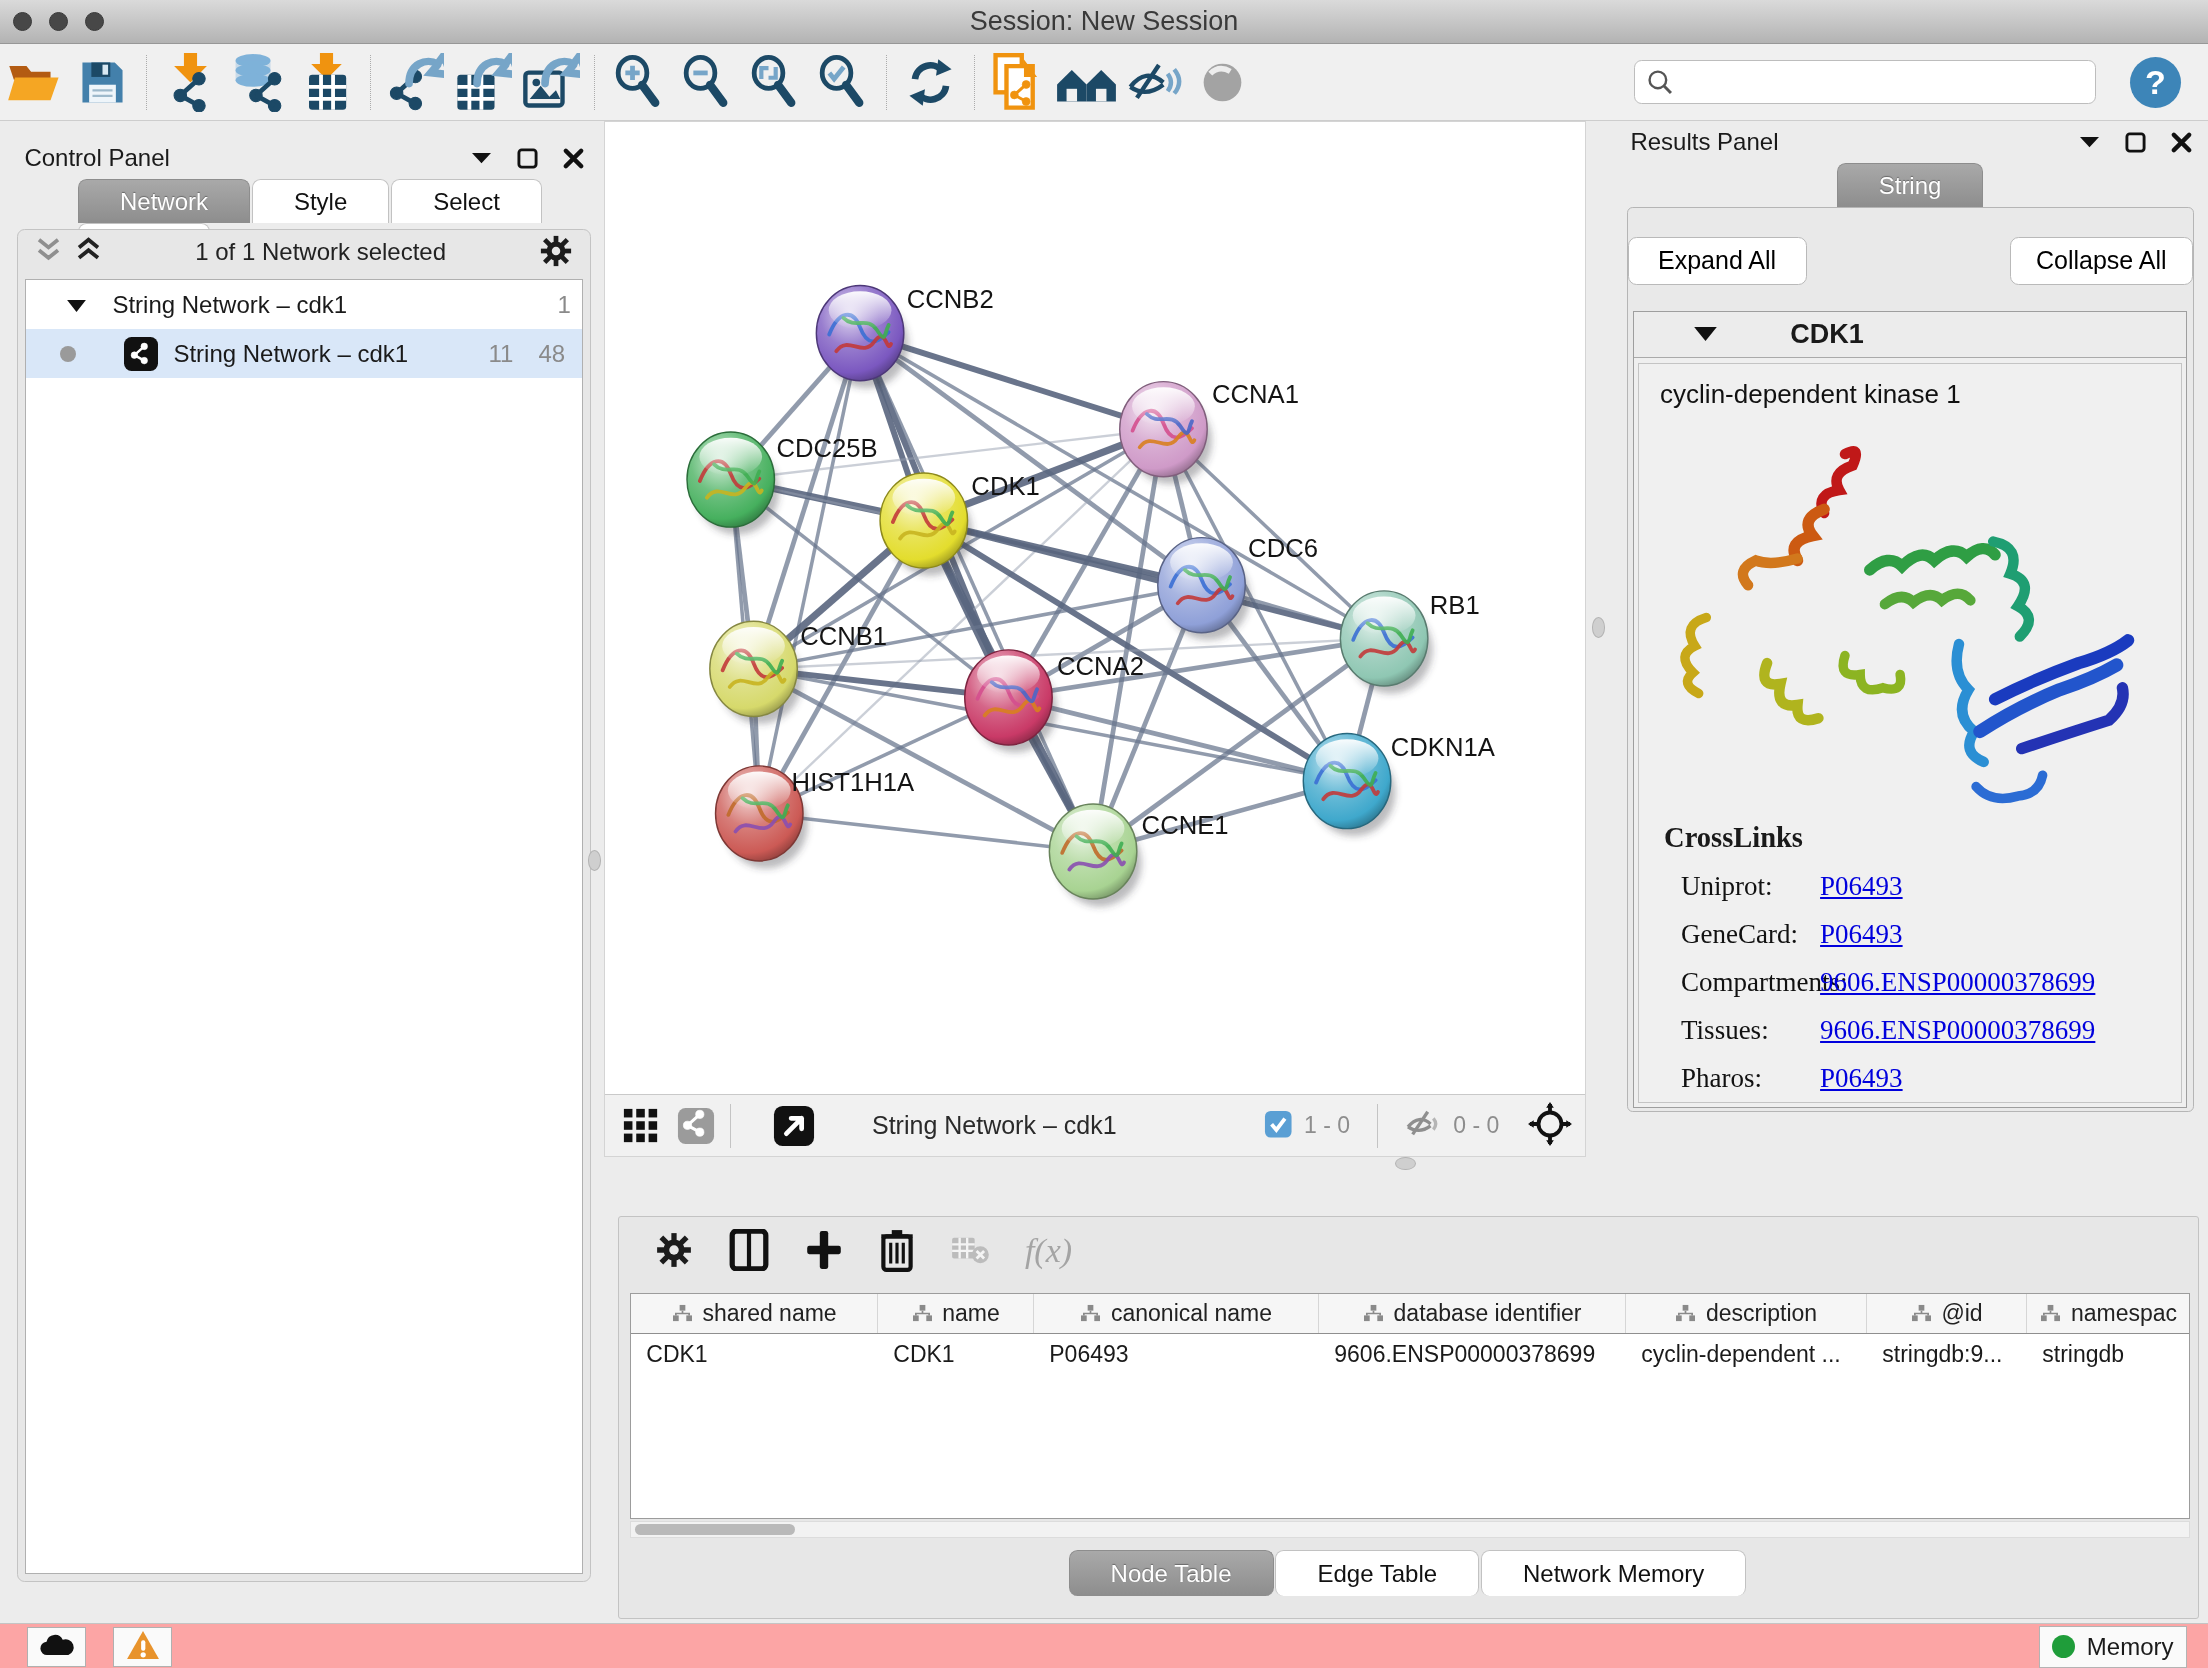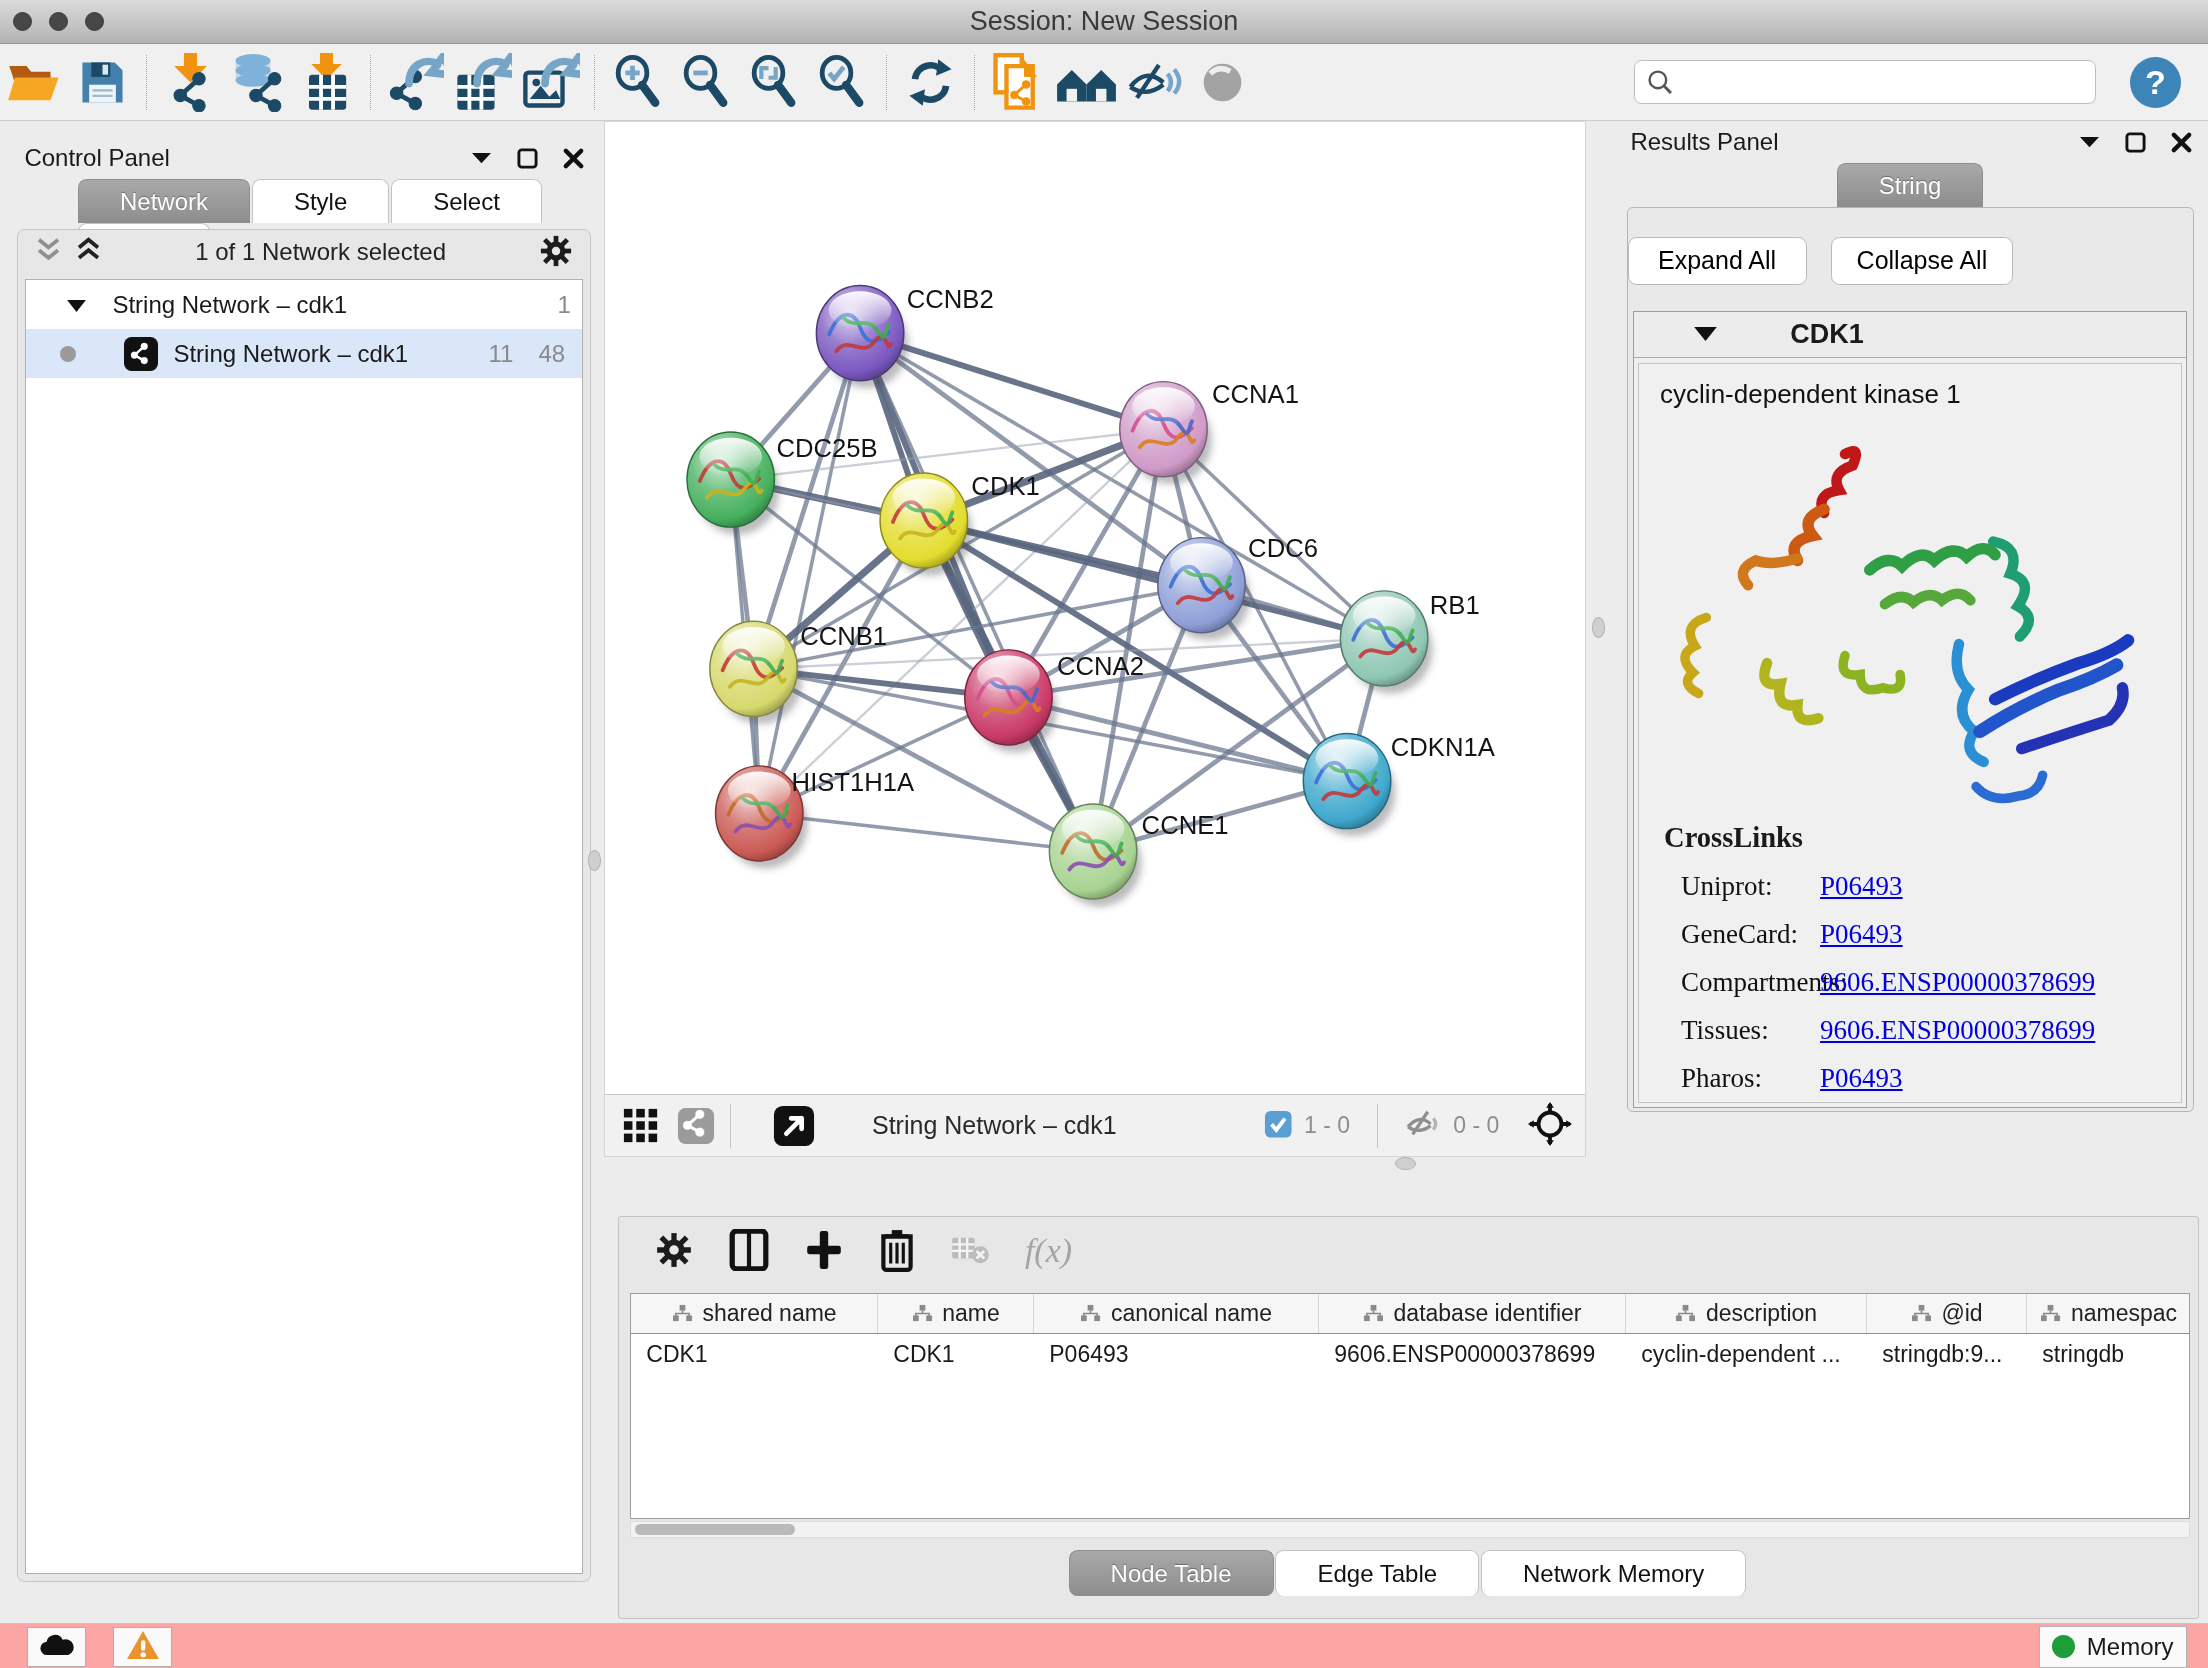--- a/index.html
+++ b/index.html
@@ -65,21 +65,21 @@
   .nb-count { font-size:23px; color:#8d8d8d; }
 
   
   .handle { position:absolute; width:13.3px; height:21px; border-radius:50%; background:#cfcfcf; border:1px solid #b3b3b3; }
 
   
   .results-panel { position:absolute; left:1619px; top:121px; width:584px; height:1036px; }
   .rp-tab-row { display:flex; justify-content:center; height:46px; }
   .rp-box { position:absolute; left:7.6px; top:86px; width:567px; height:905px; background:#e9e9e9;
     border:1px solid #b5b5b5; border-radius:5.7px; }
-  .rp-buttons { display:flex; justify-content:flex-start; gap:24px; padding-top:28.5px; }
+  .rp-buttons { display:flex; justify-content:space-between; gap:24px; padding-top:28.5px; }
   .rp-btn { min-width:179px; height:48px; background:#fff; border:1px solid #b9b9b9; border-radius:8.6px;
     font-size:25px; display:flex; align-items:center; justify-content:center; padding:0 25px; }
   .rp-section { position:absolute; left:5.7px; top:103px; width:554px; height:797px; background:#efefef;
     border:1px solid #9e9e9e; }
   .rp-sec-head { height:46px; border-bottom:1.9px solid #aaa; display:flex; align-items:center; background:#ececec; }
   .rp-gene { font-size:27px; font-weight:bold; margin-left:72px; }
   .rp-content { position:absolute; left:3.8px; top:51px; right:3.8px; bottom:3.8px; background:#f0f0f0; border:1px solid #c4c4c4; }
   .rp-desc { font-size:26px; color:#111; padding:15px 0 0 21px; }
   .crosslinks { position:absolute; left:0; top:458px; width:100%; font-family:"Liberation Serif",serif; }
   .cl-heading { font-size:28.5px; font-weight:bold; padding-left:25px; }

